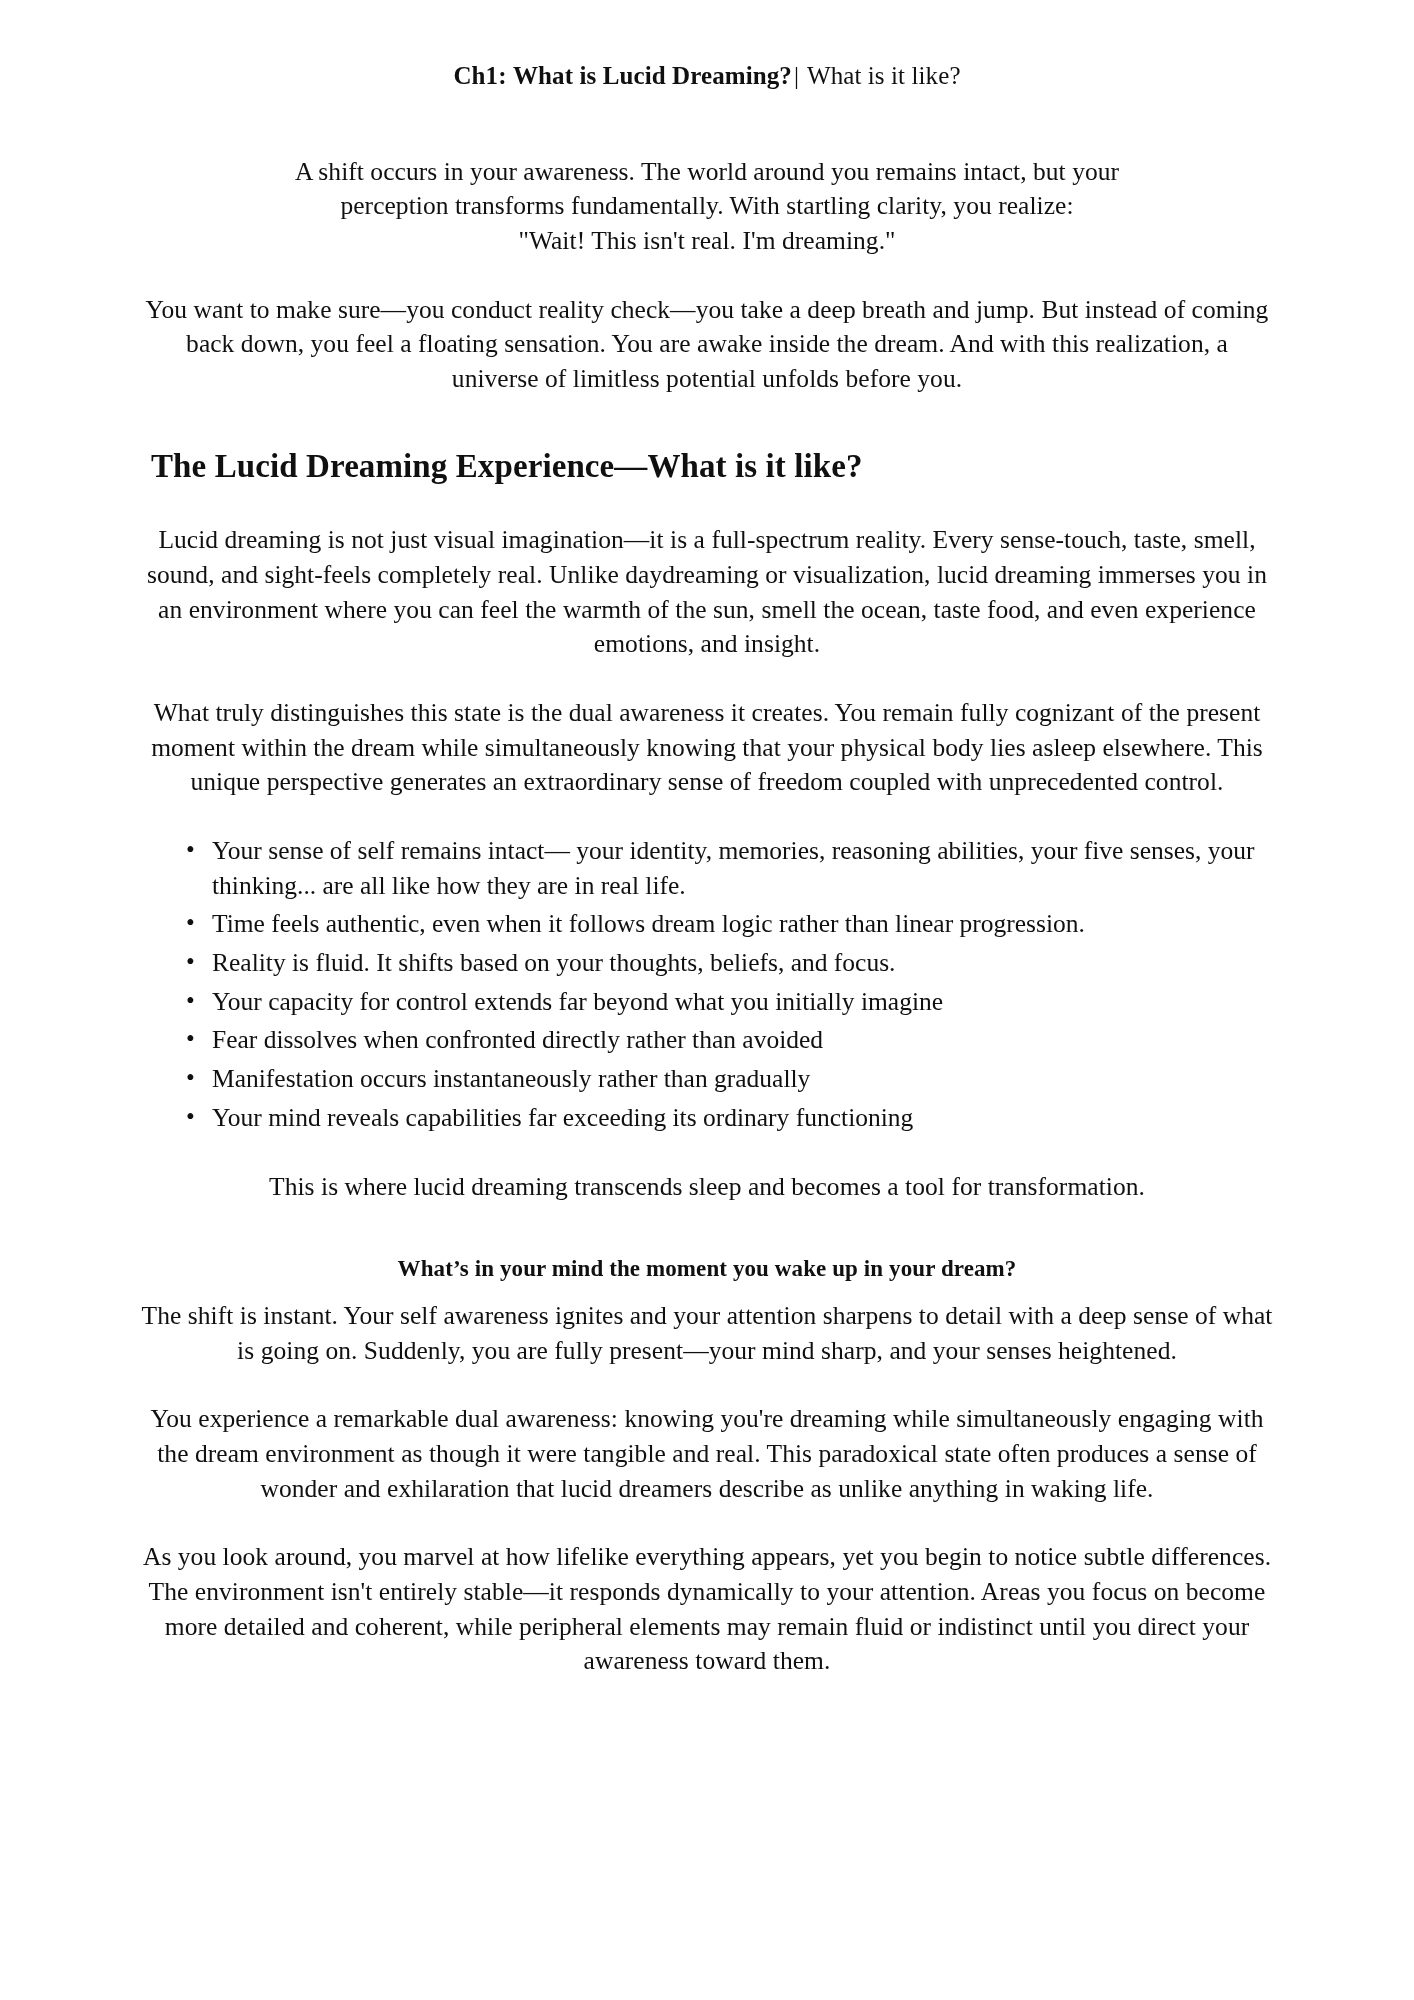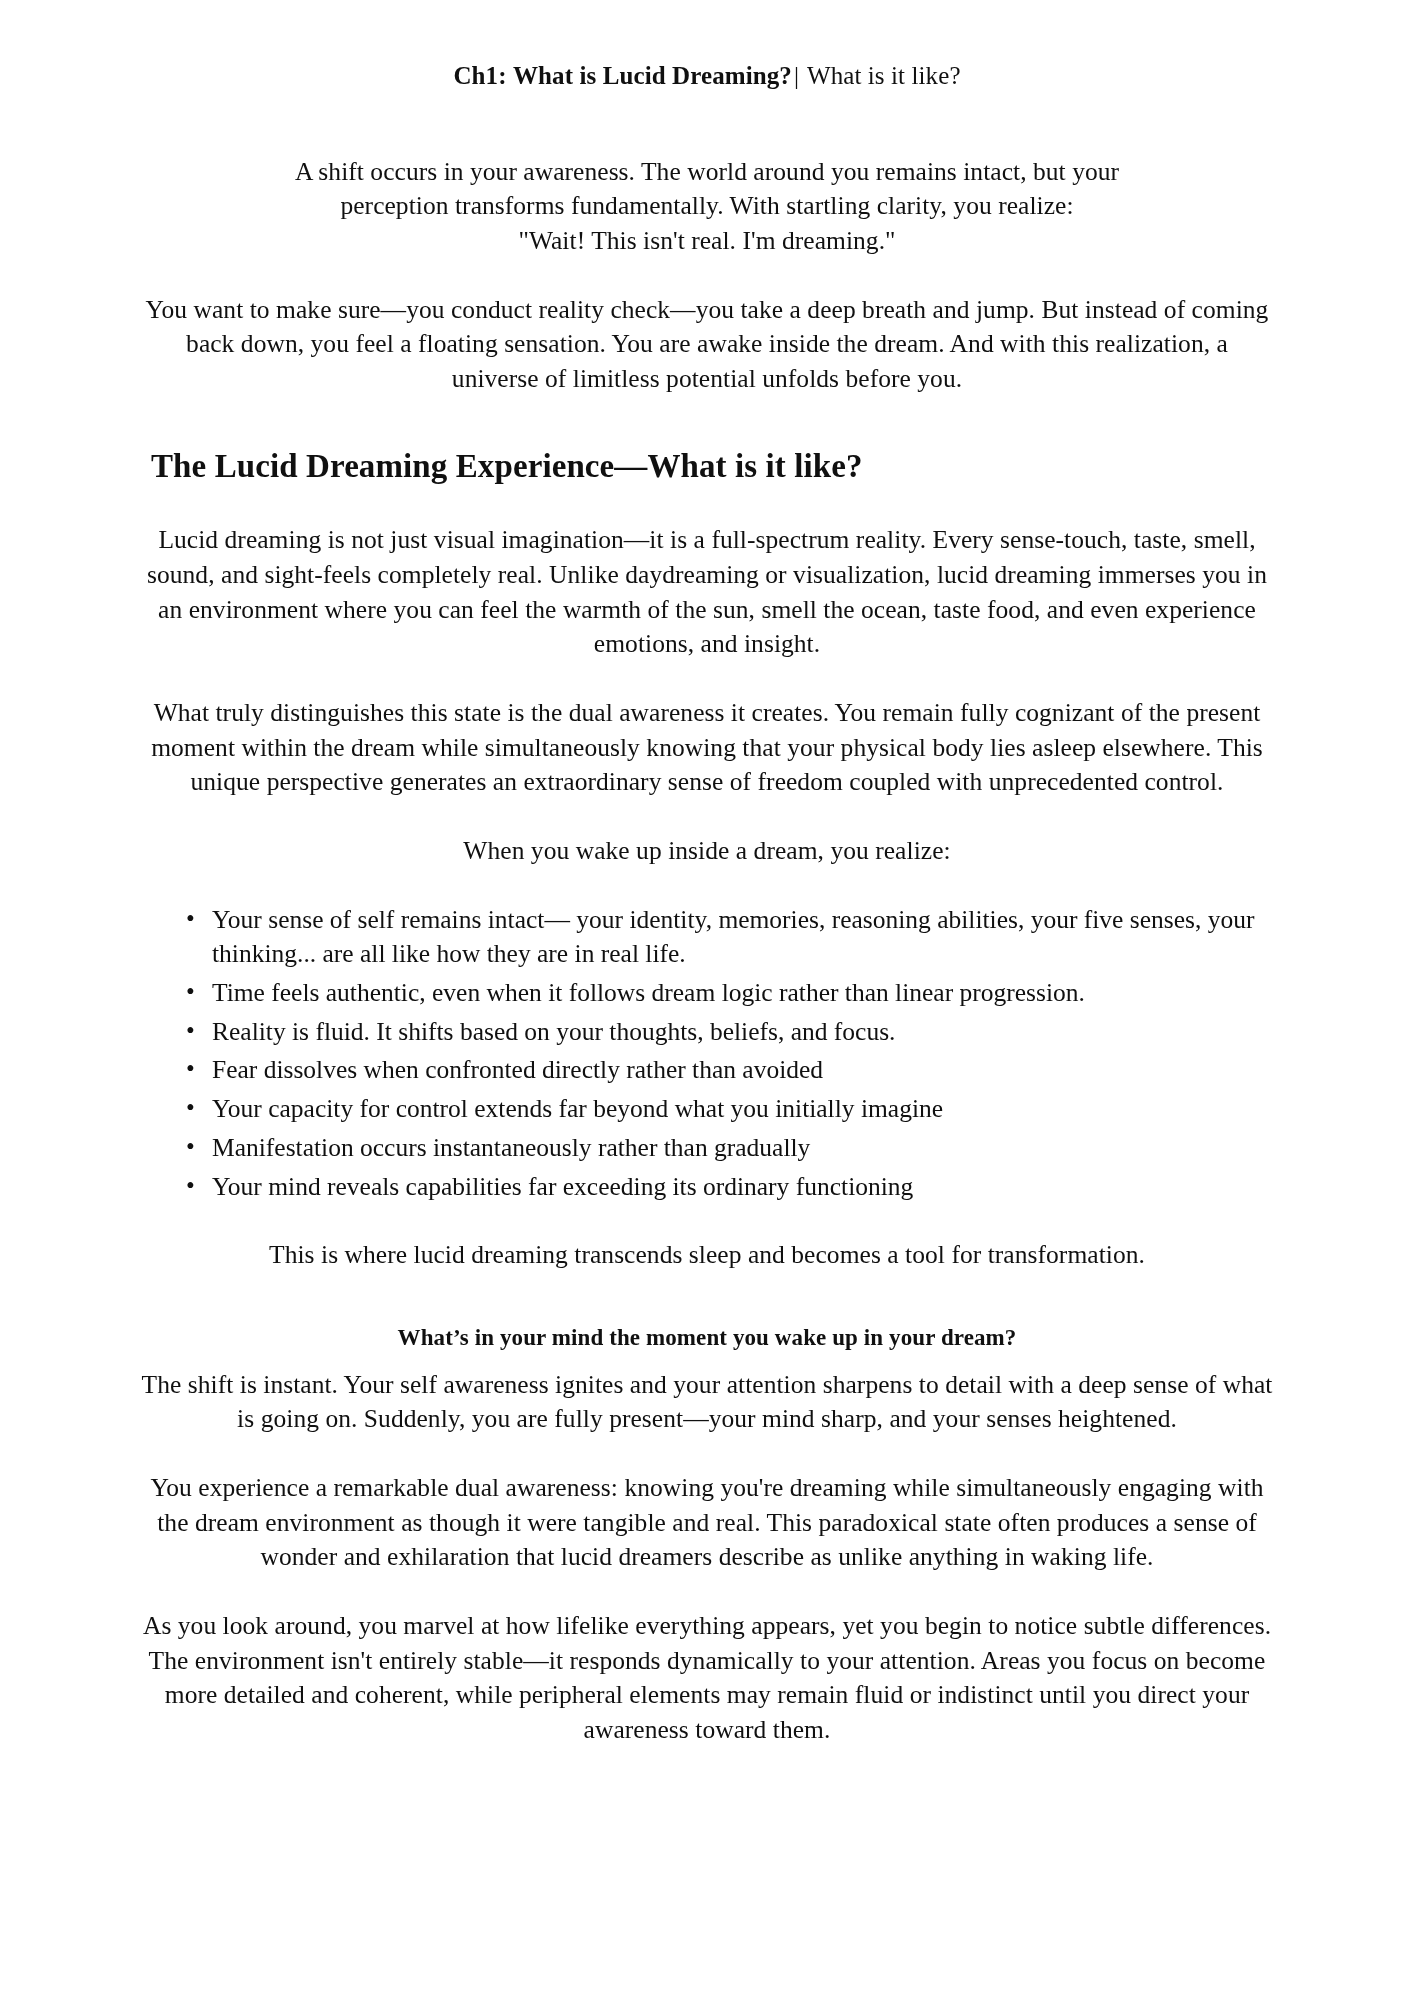--- a/index.html
+++ b/index.html
@@ -93,28 +93,27 @@
   </p>
 
   <p class="body-text">You want to make sure—you conduct reality check—you take a deep breath and jump. But instead of coming back down, you feel a floating sensation. You are awake inside the dream. And with this realization, a universe of limitless potential unfolds before you.</p>
 
   <h2 class="section-heading">The Lucid Dreaming Experience—What is it like?</h2>
 
   <p class="body-text">Lucid dreaming is not just visual imagination—it is a full-spectrum reality. Every sense-touch, taste, smell, sound, and sight-feels completely real. Unlike daydreaming or visualization, lucid dreaming immerses you in an environment where you can feel the warmth of the sun, smell the ocean, taste food, and even experience emotions, and insight.</p>
 
   <p class="body-text">What truly distinguishes this state is the dual awareness it creates. You remain fully cognizant of the present moment within the dream while simultaneously knowing that your physical body lies asleep elsewhere. This unique perspective generates an extraordinary sense of freedom coupled with unprecedented control.</p>
 
-  <p class="body-text">When you wake up inside a dream, you realize:</p>
 
   <ul class="bullet-list">
     <li>Your sense of self remains intact— your identity, memories, reasoning abilities, your five senses, your thinking... are all like how they are in real life.</li>
     <li>Time feels authentic, even when it follows dream logic rather than linear progression.</li>
     <li>Reality is fluid. It shifts based on your thoughts, beliefs, and focus.</li>
+    <li>Your capacity for control extends far beyond what you initially imagine</li>
     <li>Fear dissolves when confronted directly rather than avoided</li>
-    <li>Your capacity for control extends far beyond what you initially imagine</li>
     <li>Manifestation occurs instantaneously rather than gradually</li>
     <li>Your mind reveals capabilities far exceeding its ordinary functioning</li>
   </ul>
 
   <p class="body-text">This is where lucid dreaming transcends sleep and becomes a tool for transformation.</p>
 
   <h2 class="section-heading smaller">What’s in your mind the moment you wake up in your dream?</h2>
 
   <p class="body-text">The shift is instant.  Your self awareness ignites and your attention sharpens to detail with a deep sense of what is going on. Suddenly, you are fully present—your mind sharp, and your senses heightened.</p>
 

